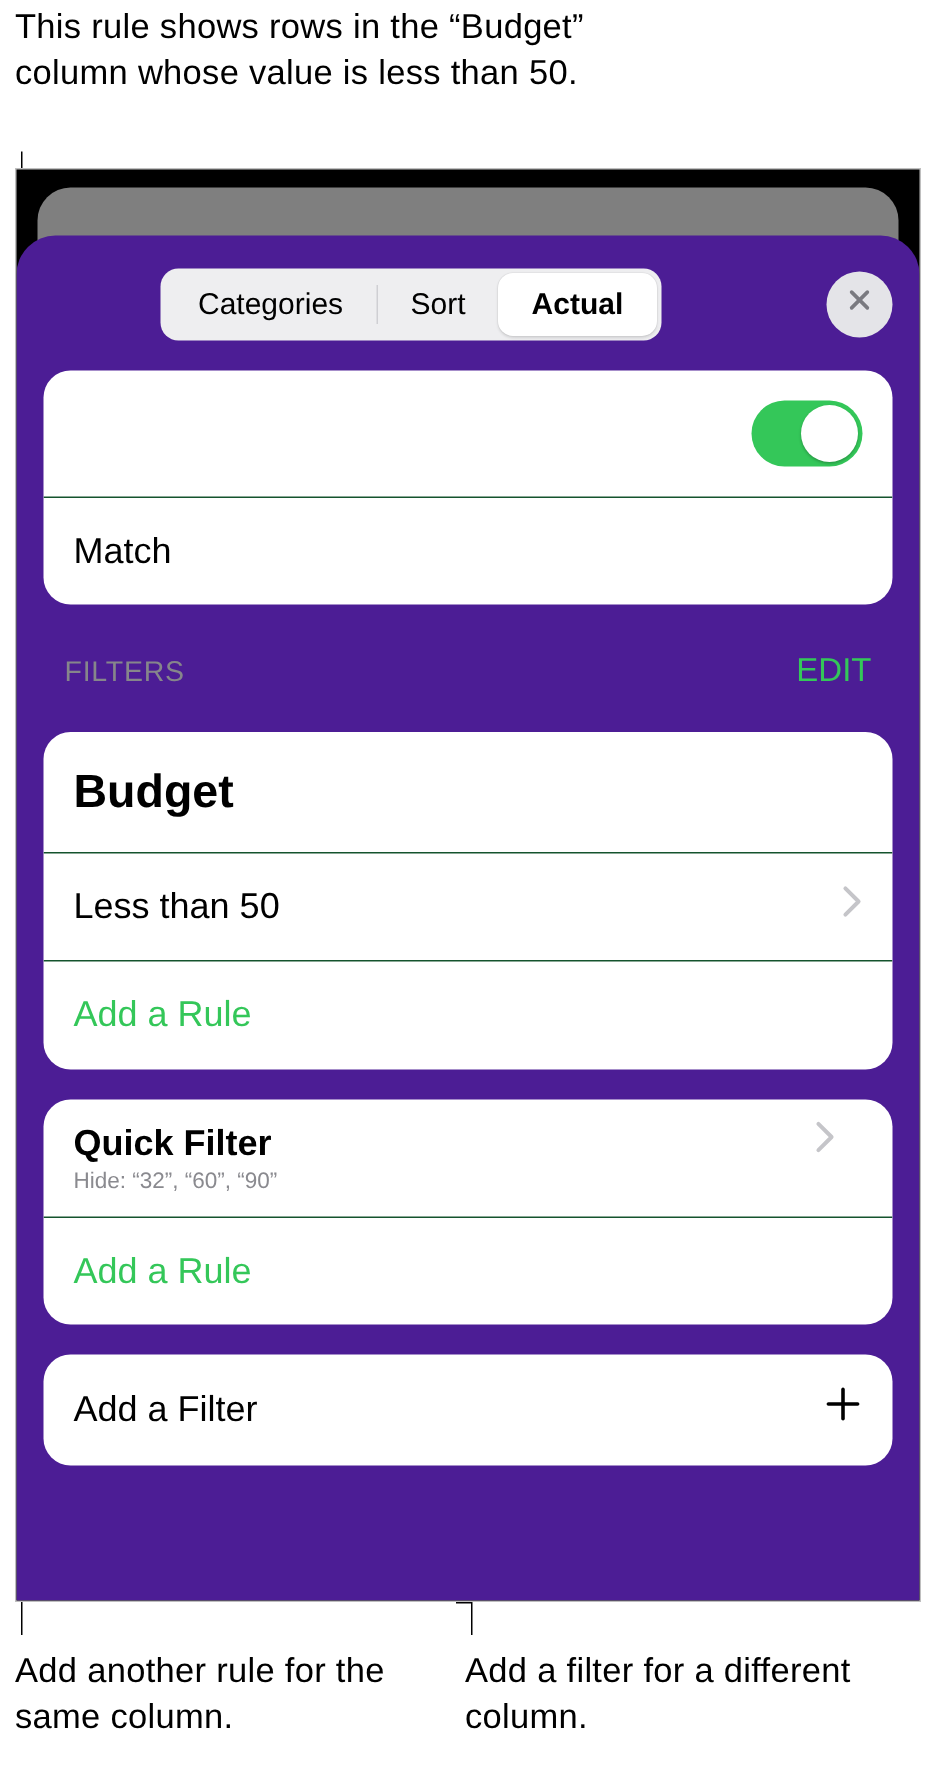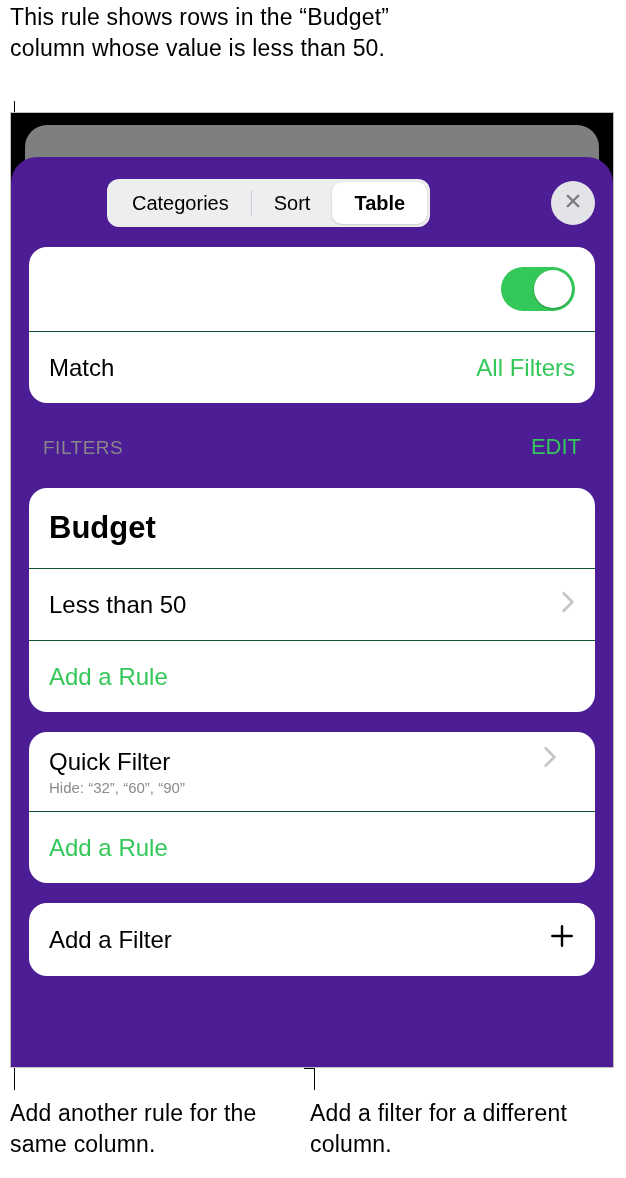--- a/index.html
+++ b/index.html
@@ -188,42 +188,41 @@
     <div class="header-row">
       <div class="seg">
         <div class="seg-item">
           <span>Categories</span>
         </div>
         <div class="sep"></div>
         <div class="seg-item">
           <span>Sort</span>
         </div>
         <div class="seg-item selected">
-          <span>Table</span>
+          <span>Actual</span>
         </div>
       </div>
       <div class="close-btn">
         <span>
           <svg viewBox="0 0 24 24" fill="none" stroke="currentColor" stroke-width="3.2" stroke-linecap="round">
             <line x1="5" y1="5" x2="19" y2="19"></line>
               <line x1="19" y1="5" x2="5" y2="19"></line>
           </svg>
         </span>
       </div>
     </div>
 
     <div class="card">
       <div class="row">
         <div class="toggle">
           <div class="knob"></div>
         </div>
       </div>
       <div class="row">
         <span class="label">Match</span>
-        <span class="value-link">All Filters</span>
       </div>
     </div>
 
     <div class="section-header">
       <span class="sh-title">FILTERS</span>
       <span class="sh-edit">EDIT</span>
     </div>
 
     <div class="card">
       <div class="row">
@@ -237,21 +236,21 @@
           </svg>
         </span>
       </div>
       <div class="row">
         <span class="action-link">Add a Rule</span>
       </div>
     </div>
 
     <div class="card">
       <div class="row has-chevron col" style="padding-top:14px; padding-bottom:14px;">
-        <span class="label" style="font-size:24px;">Quick Filter</span>
+        <span class="label" style="font-size:24px;font-weight:bold;">Quick Filter</span>
         <span class="sub">Hide: “32”, “60”, “90”</span>
         <span class="chev">
           <svg viewBox="0 0 12 20" fill="none" stroke="currentColor" stroke-width="2.4" stroke-linecap="round" stroke-linejoin="round">
             <polyline points="2,2 10,10 2,18"></polyline>
           </svg>
         </span>
       </div>
       <div class="row">
         <span class="action-link">Add a Rule</span>
       </div>

